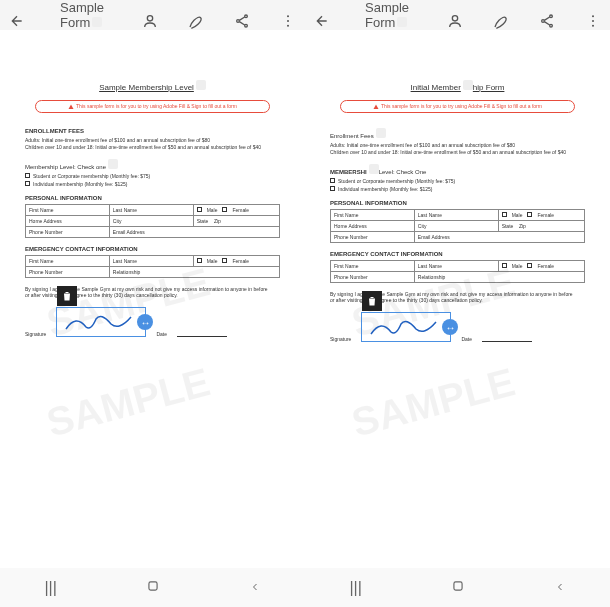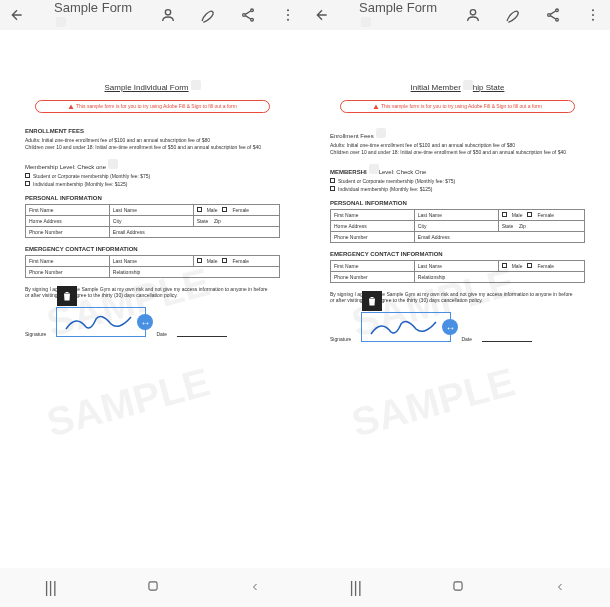--- a/index.html
+++ b/index.html
@@ -1,19 +1,19 @@
 <!DOCTYPE html>
 <html><head>
 <meta charset="utf-8">
 <style>
 * { margin: 0; padding: 0; box-sizing: border-box; }
 body { font-family: Arial, sans-serif; background: #fff; width: 610px; height: 607px; overflow: hidden; }
 .app-container { display: flex; width: 610px; height: 568px; }
 .pane { width: 305px; height: 568px; background: #fff; position: relative; }
-.toolbar { height: 30px; background: #f5f5f5; display: flex; align-items: center; padding: 0 8px; gap: 22px; }
+.toolbar { height: 30px; background: #f5f5f5; display: flex; align-items: flex-end; padding: 0 8px; gap: 28px; }
 .toolbar-title { font-size: 13px; color: #555; flex: 1; margin-left: 6px; }
 .icon-btn { width: 18px; height: 18px; display: flex; align-items: center; justify-content: center; cursor: pointer; }
 .cursor-badge { display: inline-block; width: 10px; height: 10px; background: #eee; border-radius: 2px; margin-left: 2px; }
 .doc-area { padding: 20px 15px; position: relative; }
 .doc-page { background: #fff; padding: 10px; position: relative; font-size: 6px; color: #333; }
 .doc-title { text-align: center; font-size: 8px; text-decoration: underline; margin: 20px 0 8px; }
 .info-banner { border: 1px solid #e74c3c; border-radius: 8px; padding: 2px 6px; text-align: center; color: #e74c3c; font-size: 5px; margin: 0 10px 15px; }
 .info-banner svg { vertical-align: middle; margin-right: 2px; }
 .section-h { font-weight: bold; font-size: 6px; margin: 8px 0 3px; }
 .fee-text { font-size: 5px; line-height: 1.4; }
@@ -75,21 +75,21 @@
             <circle cx="12" cy="5" r="1.5"></circle>
             <circle cx="12" cy="12" r="1.5"></circle>
             <circle cx="12" cy="19" r="1.5"></circle>
           </svg>
         </span>
     </div>
     <div class="doc-area">
       <div class="doc-page">
         <div class="watermark wm1">SAMPLE</div>
         <div class="watermark wm2">SAMPLE</div>
-        <div class="doc-title"><span>Sample Individual Form</span><span class="cursor-badge"></span></div>
+        <div class="doc-title"><span>Sample Membership Level</span><span class="cursor-badge"></span></div>
         <div class="info-banner"><svg width="6" height="6" viewBox="0 0 24 24" fill="#e74c3c">
               <path d="M12 2L2 20h20L12 2z"></path>
             </svg><span>This sample form is for you to try using Adobe Fill &amp; Sign to fill out a form</span></div>
         <div class="section-h">ENROLLMENT FEES</div>
         <div class="fee-text">Adults: Initial one-time enrollment fee of $100 and an annual subscription fee of $80</div>
         <div class="fee-text">Children over 10 and under 18: Initial one-time enrollment fee of $50 and an annual subscription fee of $40</div>
         <div class="section-h" style="font-weight:normal"><span>Membership Level: Check one</span><span class="cursor-badge"></span></div>
         <div class="check-row">
             <span class="cb"></span>
             <span>Student or Corporate membership (Monthly fee: $75)</span>
@@ -198,21 +198,21 @@
             <circle cx="12" cy="5" r="1.5"></circle>
             <circle cx="12" cy="12" r="1.5"></circle>
             <circle cx="12" cy="19" r="1.5"></circle>
           </svg>
         </span>
     </div>
     <div class="doc-area">
       <div class="doc-page">
         <div class="watermark wm1">SAMPLE</div>
         <div class="watermark wm2">SAMPLE</div>
-        <div class="doc-title"><span>Initial Member</span><span class="cursor-badge"></span><span>hip State</span></div>
+        <div class="doc-title"><span>Initial Member</span><span class="cursor-badge"></span><span>hip Form</span></div>
         <div class="info-banner"><svg width="6" height="6" viewBox="0 0 24 24" fill="#e74c3c">
               <path d="M12 2L2 20h20L12 2z"></path>
             </svg><span>This sample form is for you to try using Adobe Fill &amp; Sign to fill out a form</span></div>
         <div class="section-h" style="font-weight:normal"><span>Enrollment Fees</span><span class="cursor-badge"></span></div>
         <div class="fee-text">Adults: Initial one-time enrollment fee of $100 and an annual subscription fee of $80</div>
         <div class="fee-text">Children over 10 and under 18: Initial one-time enrollment fee of $50 and an annual subscription fee of $40</div>
         <div class="section-h"><span>MEMBERSHI</span><span class="cursor-badge"></span><span style="font-weight:normal">Level: Check One</span></div>
         <div class="check-row">
             <span class="cb"></span>
             <span>Student or Corporate membership (Monthly fee: $75)</span>

